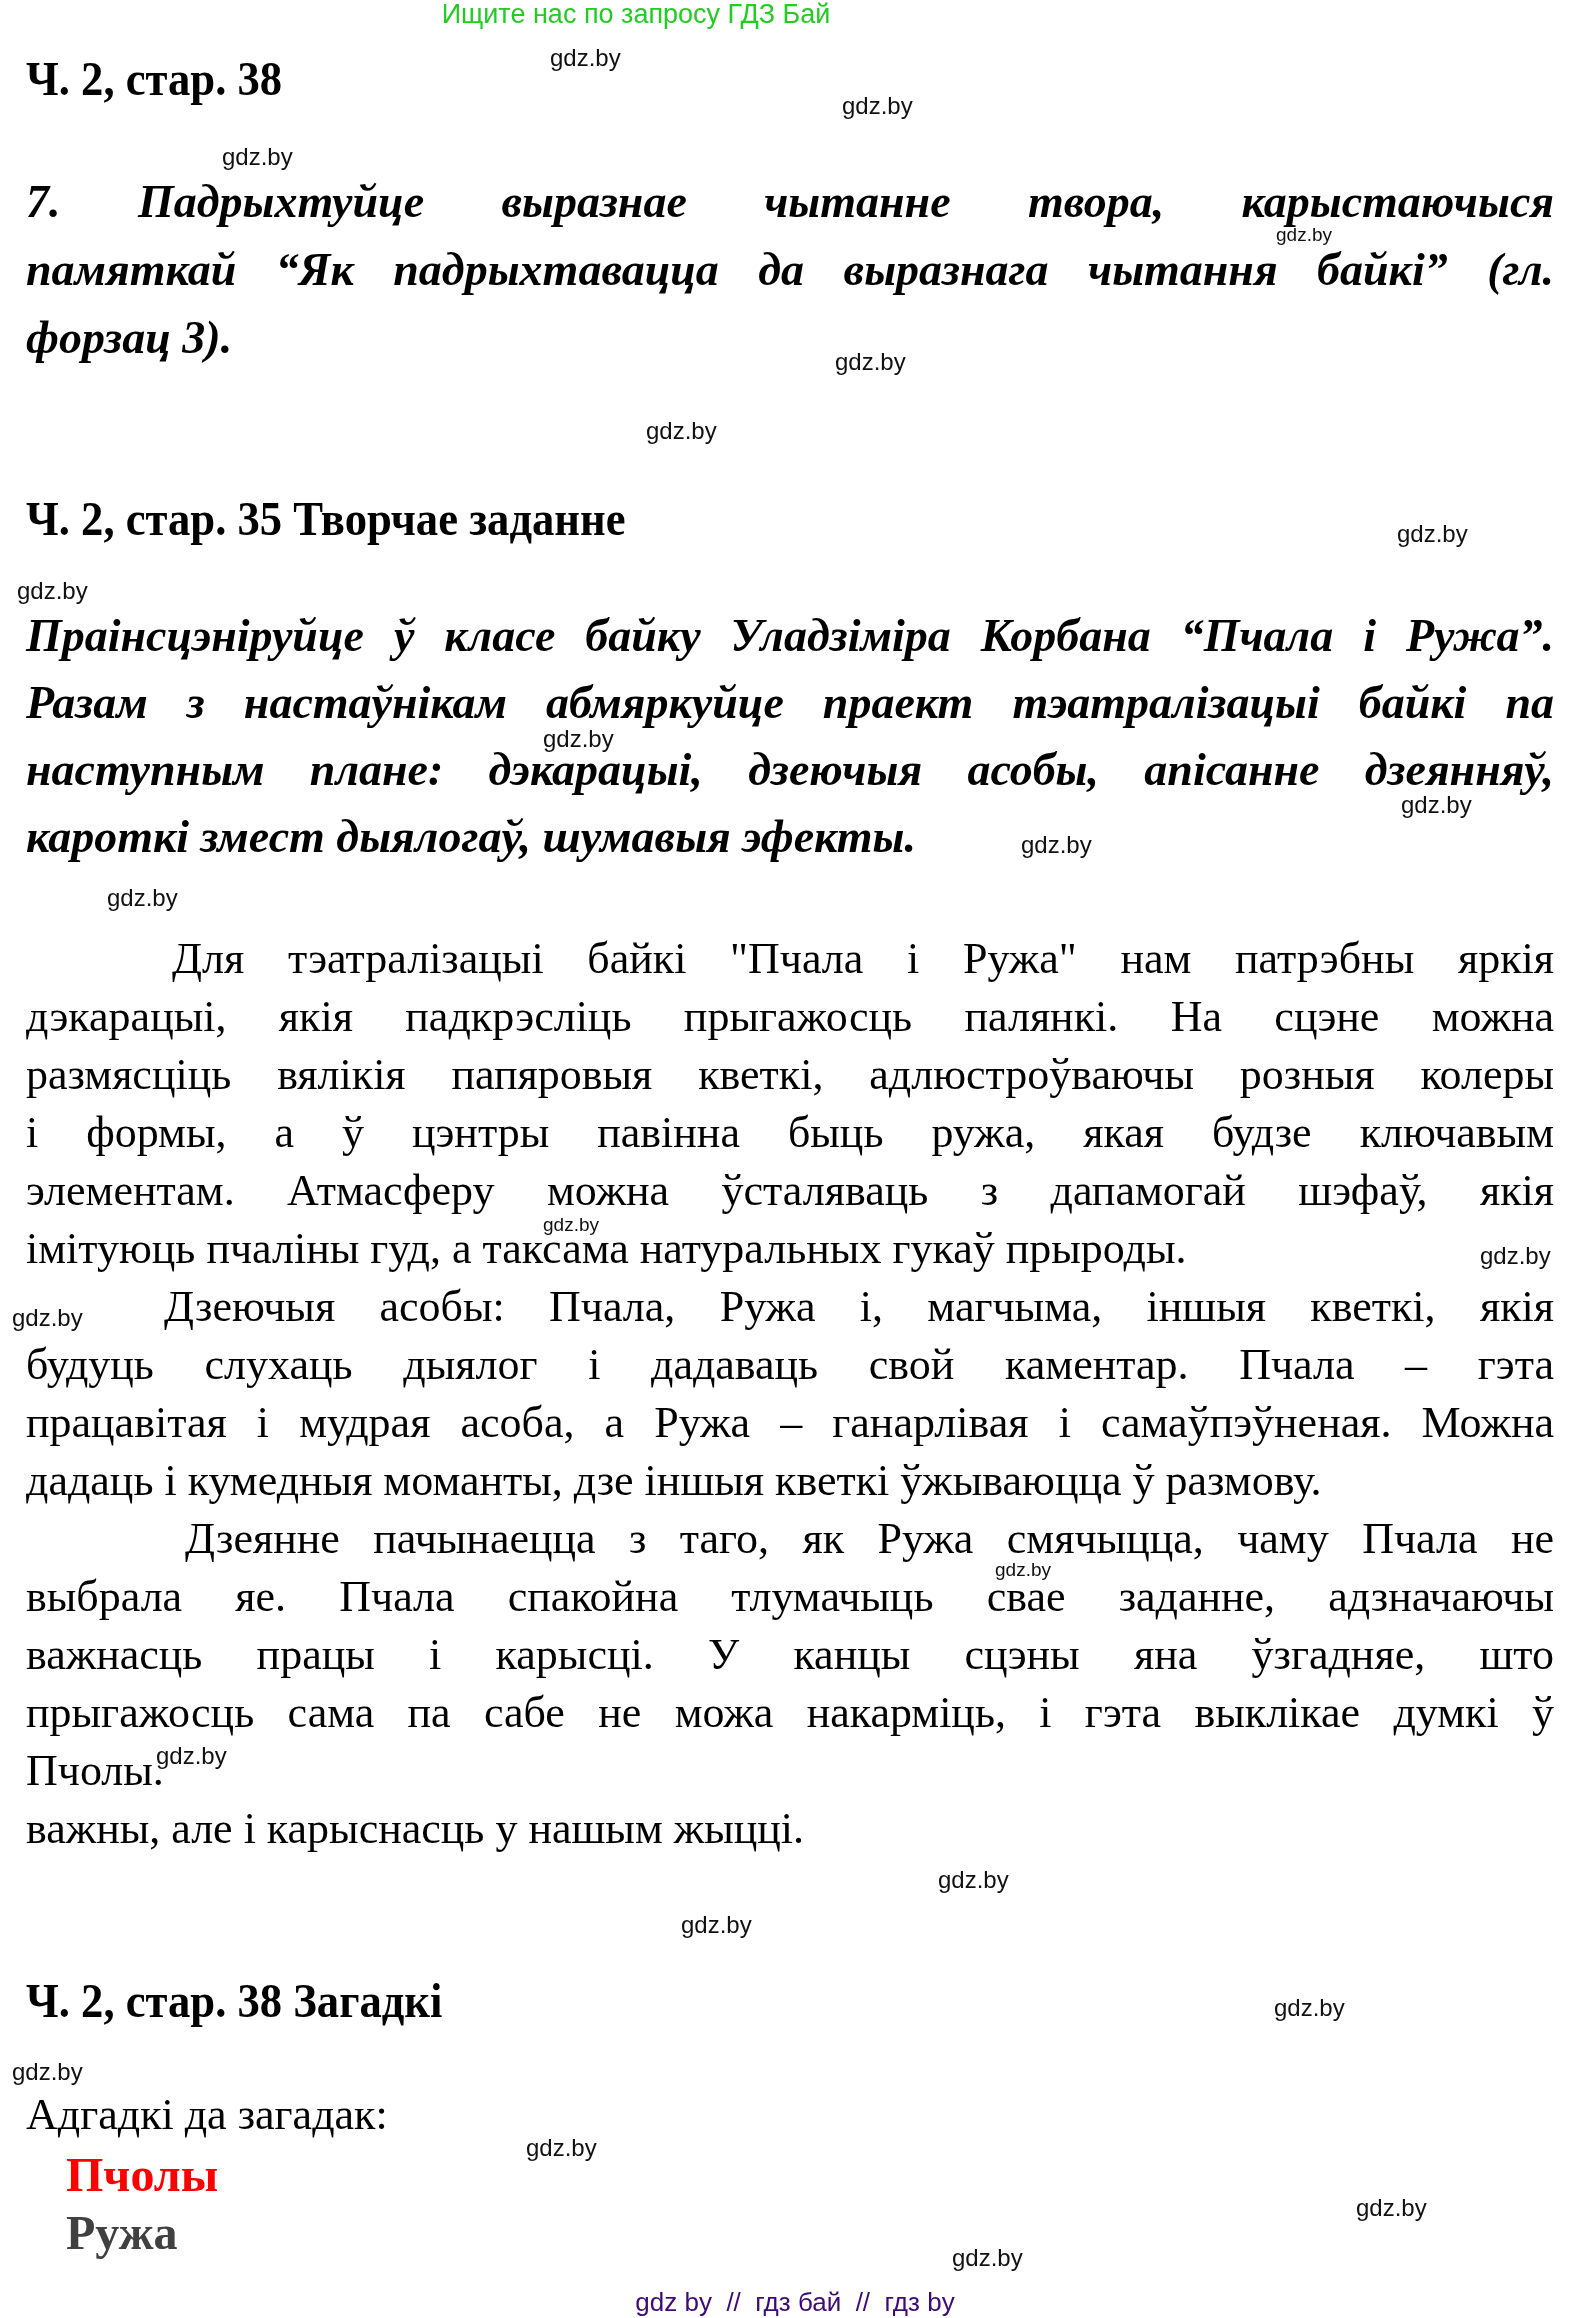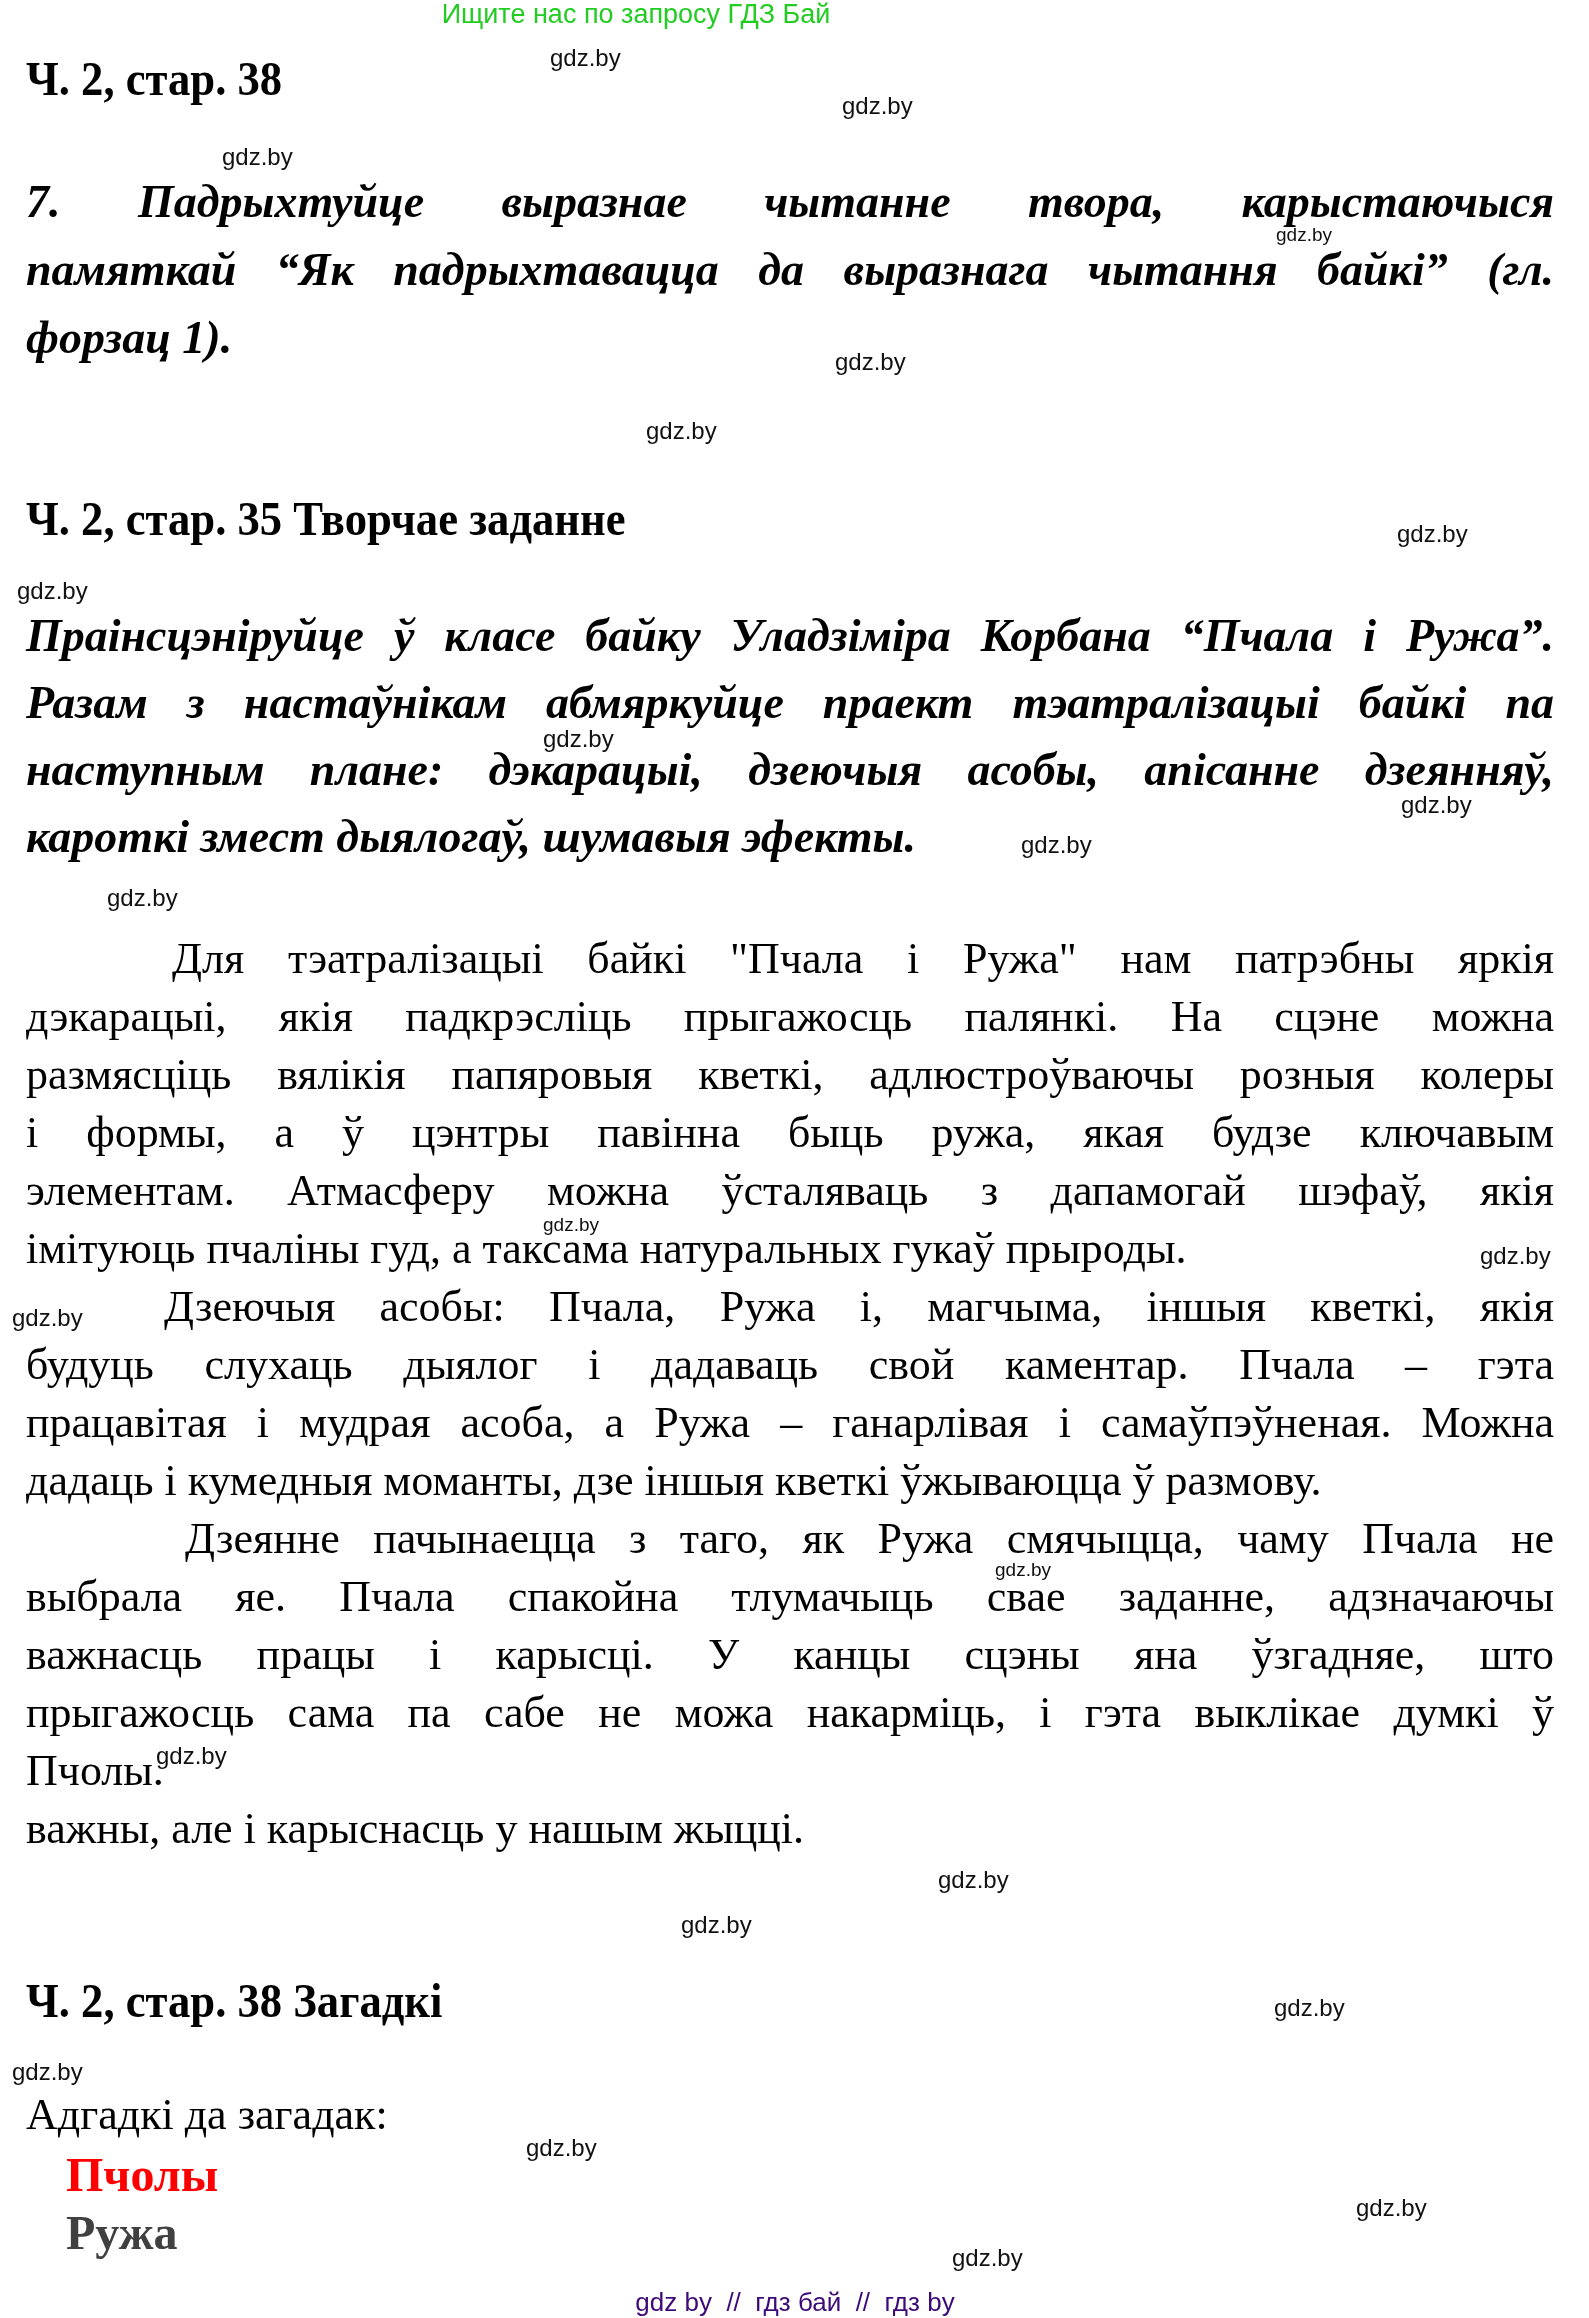--- a/index.html
+++ b/index.html
@@ -29,21 +29,21 @@
 </head>
 <body>
 
 <div class="abs banner" style="color:#22cc22;">Ищите нас по запросу ГДЗ Бай</div>
 
 <div class="abs h" style="top:53px;">Ч. 2, стар. 38</div>
 
 <div class="abs task" style="top:168px;">
   <div>7. Падрыхтуйце выразнае чытанне твора, карыстаючыся</div>
   <div>памяткай “Як падрыхтавацца да выразнага чытання байкі” (гл.</div>
-  <div class="last">форзац 1).</div>
+  <div class="last">форзац 3).</div>
 </div>
 
 <div class="abs h" style="top:493px;">Ч. 2, стар. 35 Творчае заданне</div>
 
 <div class="abs italic2" style="top:602px;">
   <div>Праінсцэніруйце ў класе байку Уладзіміра Корбана “Пчала і Ружа”.</div>
   <div>Разам з настаўнікам абмяркуйце праект тэатралізацыі байкі па</div>
   <div>наступным плане: дэкарацыі, дзеючыя асобы, апісанне дзеянняў,</div>
   <div class="last">кароткі змест дыялогаў, шумавыя эфекты.</div>
 </div>

